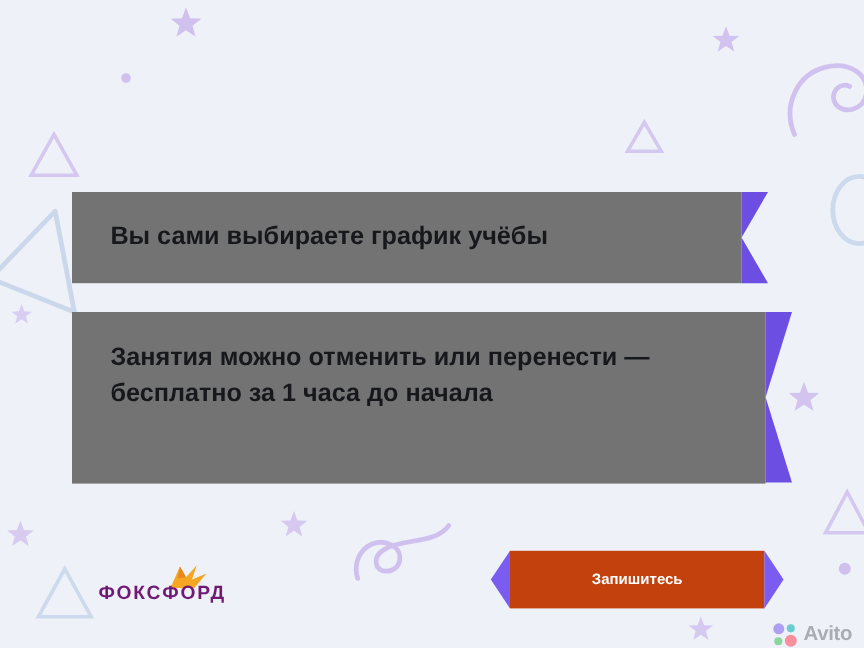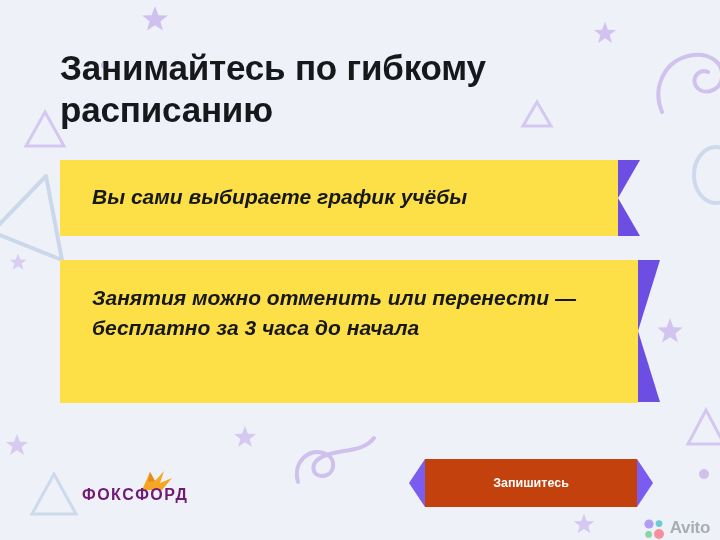--- a/index.html
+++ b/index.html
@@ -36,23 +36,22 @@
     font-size: 35px;
     line-height: 1.18;
     font-weight: 700;
     color: #17181c;
     letter-spacing: -0.2px;
   }
 
   
   .card {
     position: absolute;
-    background: #fde047;
+    background: #737373;
     box-sizing: border-box;
-    font-style: italic;
   }
   .card .card-text {
     font-size: 21px;
     line-height: 1.42;
     font-weight: 700;
     color: #17181c;
   }
   .card-tail {
     position: absolute;
     width: 0;
@@ -234,30 +233,29 @@
 
     <svg style="left:572px;top:512px;" width="24" height="24" viewBox="0 0 30 30">
       <path d="M15 2 L18.4 11.2 L27.8 11.6 L20.4 17.4 L23 26.6 L15 21.2 L7 26.6 L9.6 17.4 L2.2 11.6 L11.6 11.2 Z" fill="#d6c9f1"></path>
     </svg>
 
     <svg style="left:698px;top:468px;" width="12" height="12" viewBox="0 0 12 12">
       <circle cx="6" cy="6" r="5" fill="#cfc0ee"></circle>
     </svg>
   </div>
 
-  <h1 class="heading">Занимайтесь по гибкому расписанию</h1>
 
   <div class="card" id="card-1">
     <span class="card-tail"></span>
     <div class="card-text">Вы сами выбираете график учёбы</div>
   </div>
 
   <div class="card" id="card-2">
     <span class="card-tail"></span>
-    <div class="card-text">Занятия можно отменить или перенести — бесплатно за 3 часа до начала</div>
+    <div class="card-text">Занятия можно отменить или перенести — бесплатно за 1 часа до начала</div>
   </div>
 
   <div class="cta">
     <span>Запишитесь</span>
   </div>
 
   <div class="logo">
     <svg class="logo-fox" width="34" height="22" viewBox="0 0 34 22">
       <path d="M2 20 L10 2 L15 11 L24 1 L20 13 L32 8 L22 20 Z" fill="#f5a623"></path>
       <path d="M10 2 L15 11 L8 12 Z" fill="#e8891c"></path>

